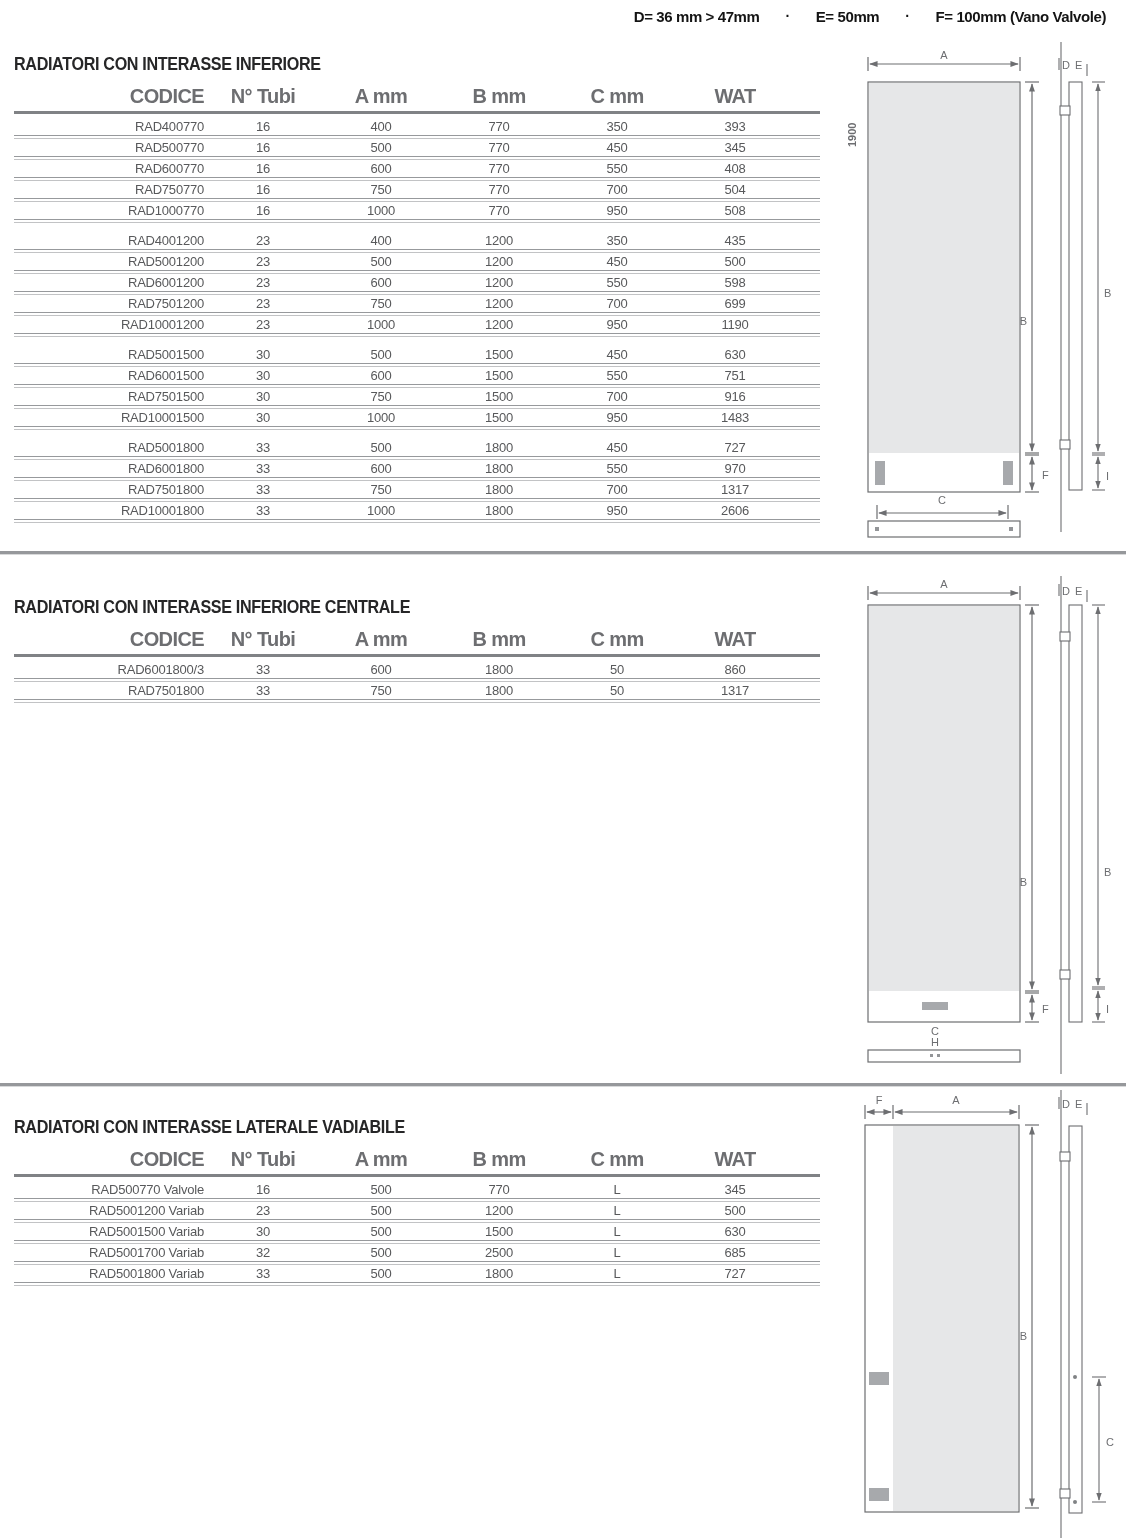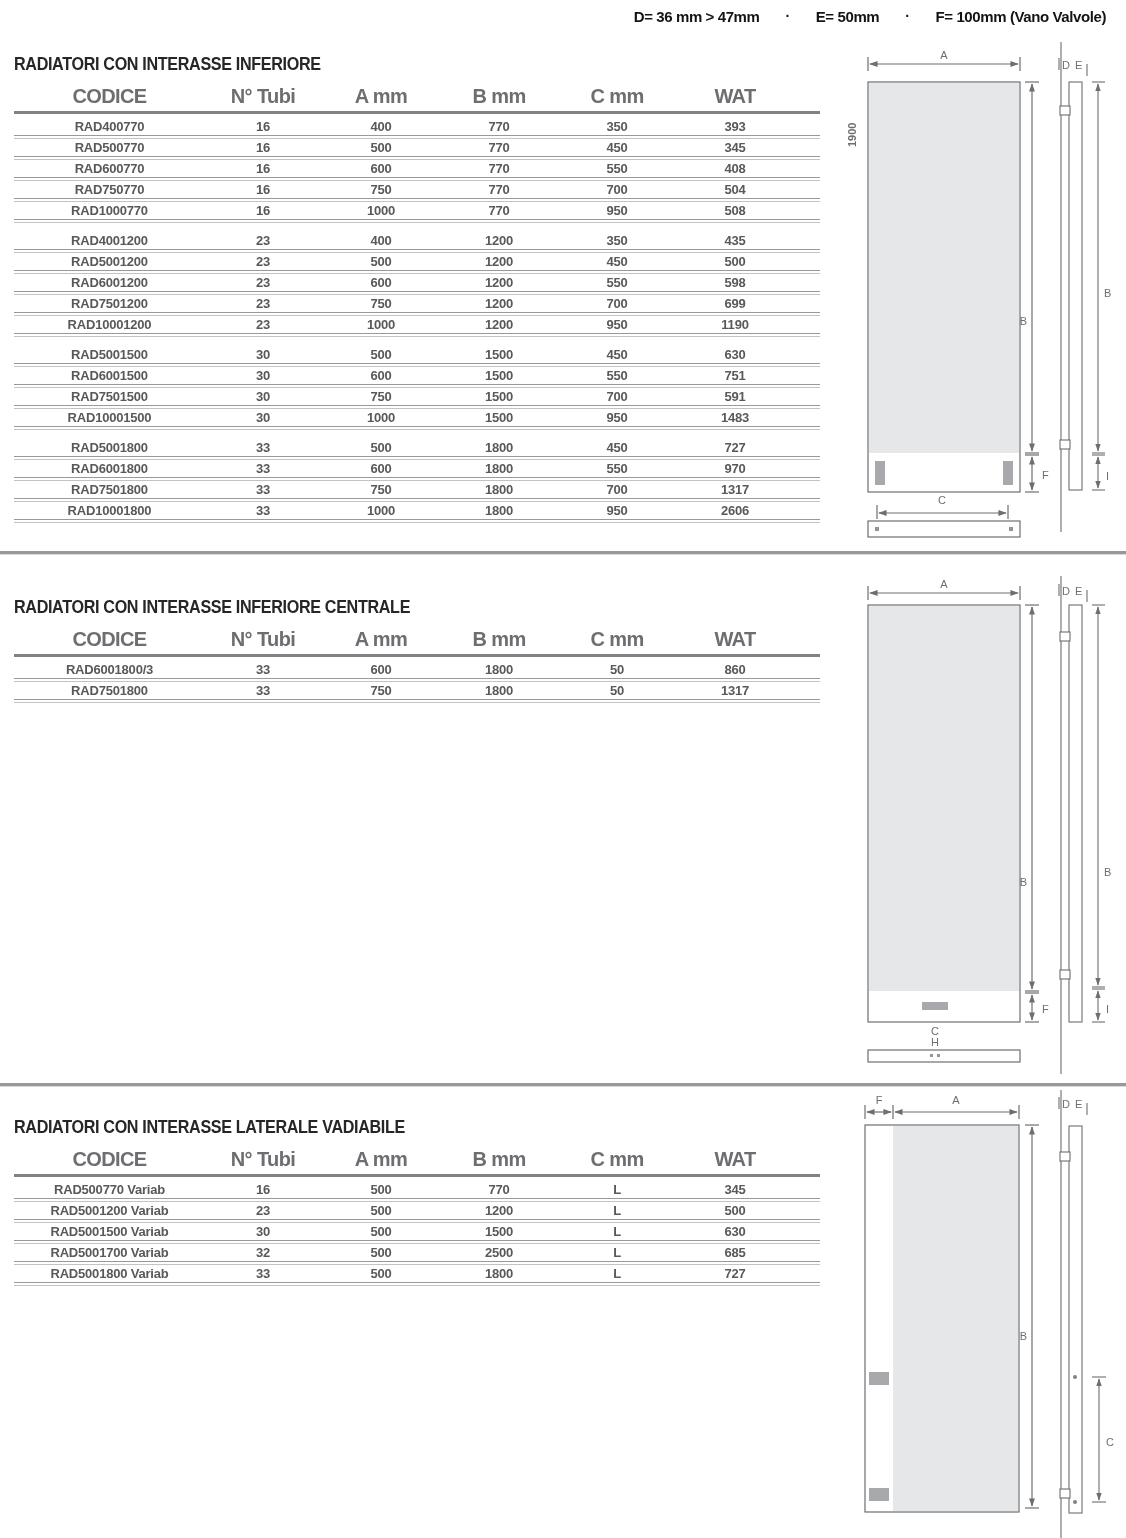--- a/index.html
+++ b/index.html
@@ -12,23 +12,23 @@
   .top-specs .dot{font-size:14px;transform:translateY(-1px);}
 
   
   .sec{position:absolute;left:14px;width:806px;}
   .sec-title{margin:0;font-size:19px;line-height:22px;font-weight:700;color:#262627;
     letter-spacing:-0.4px;transform:scaleX(.85);transform-origin:0 50%;white-space:nowrap;}
   .t-head{display:flex;align-items:center;height:30px;margin-top:6px;color:#6d6e71;
     font-weight:700;font-size:20px;letter-spacing:-0.6px;}
   .head-rule{height:3px;background:#808285;}
   .t-body{margin-top:4px;}
-  .t-row{display:flex;align-items:center;height:17px;color:#58595b;font-weight:700;
+  .t-row{display:flex;align-items:center;height:17px;color:#58595b;font-weight:400;
     font-size:13px;letter-spacing:-0.2px;}
-  .t-cell.c0,.t-hcell.c0{width:190px;text-align:center;padding-left:1px;box-sizing:border-box;}
+  .t-cell.c0,.t-hcell.c0{width:190px;text-align:right;padding-left:1px;box-sizing:border-box;}
   .t-cell.c1,.t-cell.c2,.t-cell.c3,.t-cell.c4,.t-cell.c5,
   .t-hcell.c1,.t-hcell.c2,.t-hcell.c3,.t-hcell.c4,.t-hcell.c5{width:118px;text-align:center;}
   .row-divider{height:2px;border-top:1px solid #97999c;border-bottom:1px solid #c2c3c5;}
   .group-gap{height:9px;}
 
   
   .hr{position:absolute;left:0;width:1126px;height:3px;background:#96989b;border-bottom:1px solid #d8d9da;}
 
   
   .diag{position:absolute;}
@@ -168,21 +168,21 @@
           <div class="t-cell c4">550</div>
           <div class="t-cell c5">751</div>
         </div>
         <div class="row-divider"></div>
         <div class="t-row">
           <div class="t-cell c0">RAD7501500</div>
           <div class="t-cell c1">30</div>
           <div class="t-cell c2">750</div>
           <div class="t-cell c3">1500</div>
           <div class="t-cell c4">700</div>
-          <div class="t-cell c5">591</div>
+          <div class="t-cell c5">916</div>
         </div>
         <div class="row-divider"></div>
         <div class="t-row">
           <div class="t-cell c0">RAD10001500</div>
           <div class="t-cell c1">30</div>
           <div class="t-cell c2">1000</div>
           <div class="t-cell c3">1500</div>
           <div class="t-cell c4">950</div>
           <div class="t-cell c5">1483</div>
         </div>
@@ -270,21 +270,21 @@
       <div class="t-hcell c0">CODICE</div>
       <div class="t-hcell c1">N° Tubi</div>
       <div class="t-hcell c2">A mm</div>
       <div class="t-hcell c3">B mm</div>
       <div class="t-hcell c4">C mm</div>
       <div class="t-hcell c5">WAT</div>
     </div>
     <div class="head-rule"></div>
     <div class="t-body">
         <div class="t-row">
-          <div class="t-cell c0">RAD500770 Variab</div>
+          <div class="t-cell c0">RAD500770 Valvole</div>
           <div class="t-cell c1">16</div>
           <div class="t-cell c2">500</div>
           <div class="t-cell c3">770</div>
           <div class="t-cell c4">L</div>
           <div class="t-cell c5">345</div>
         </div>
         <div class="row-divider"></div>
         <div class="t-row">
           <div class="t-cell c0">RAD5001200 Variab</div>
           <div class="t-cell c1">23</div>

